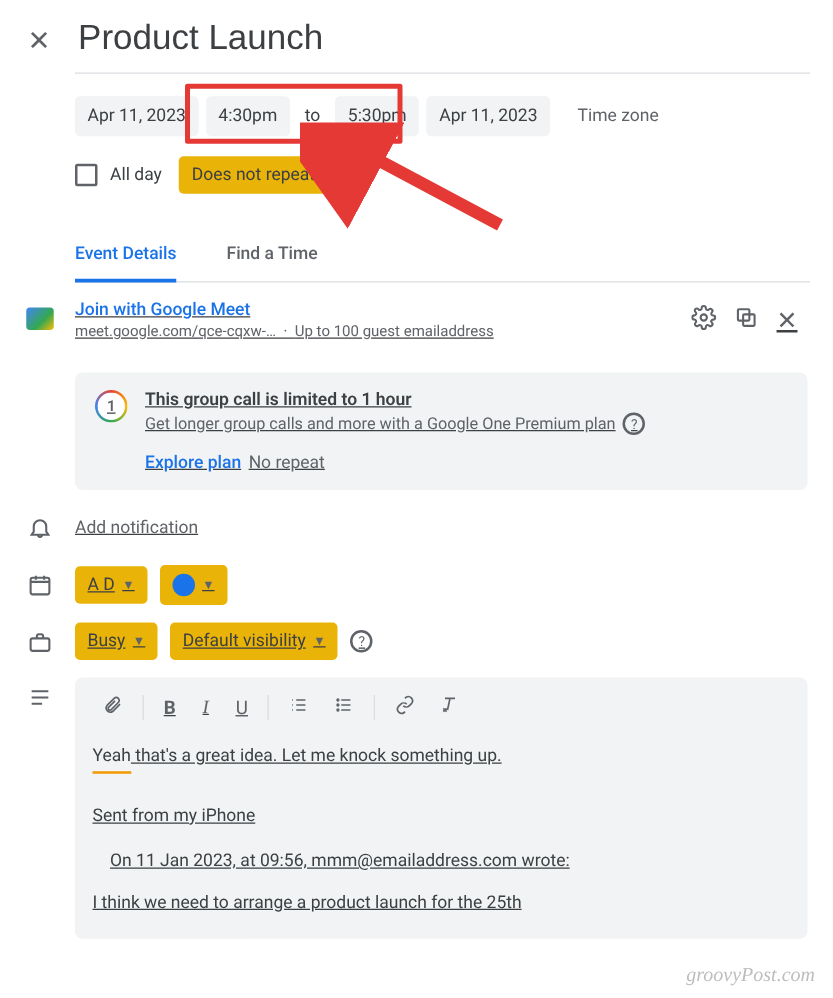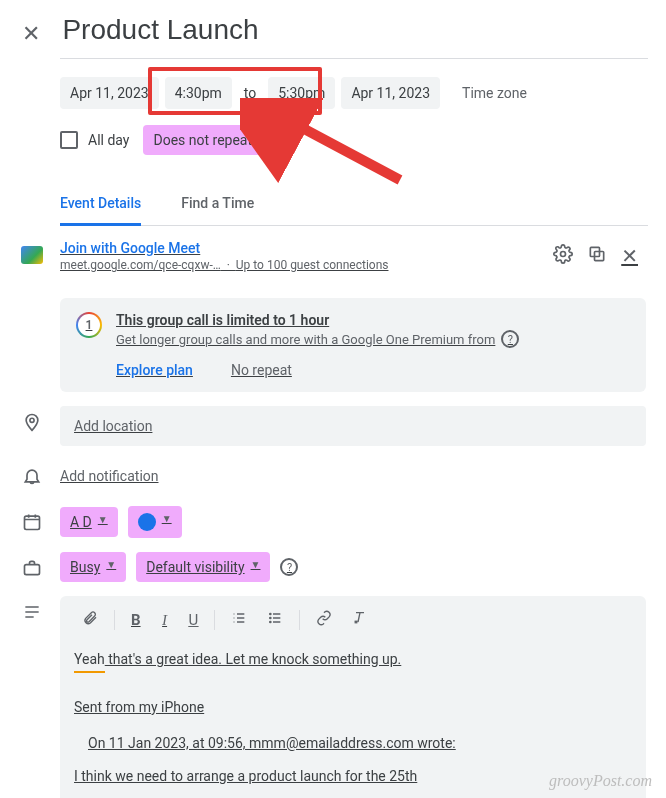--- a/index.html
+++ b/index.html
@@ -32,22 +32,22 @@
   .highlight-box {
     position: absolute; border: 4px solid #e53935; border-radius: 2px;
     pointer-events: none;
   }
   .allday-row { display: flex; align-items: center; gap: 10px; margin-top: 16px; }
   .checkbox {
     width: 18px; height: 18px; border: 2px solid #5f6368; border-radius: 2px;
     display: inline-block; cursor: pointer;
   }
   .dropchip {
-    background: #f0abfc; border-radius: 4px; padding: 7px 10px;
-    display: inline-flex; align-items: flex-start; gap: 6px; cursor: pointer;
+    background: #eab308; border-radius: 4px; padding: 7px 10px;
+    display: inline-flex; align-items: center; gap: 6px; cursor: pointer;
     color: #3c4043;
   }
   .caret { font-size: 10px; color: #5f6368; }
   .tabs { display: flex; gap: 40px; margin: 30px 0 0 42px; border-bottom: 1px solid #dadce0; }
   .tab { padding: 10px 0 12px 0; color: #5f6368; cursor: pointer; font-weight: 500; }
   .tab.active { color: #1a73e8; border-bottom: 3px solid #1a73e8; margin-bottom: -1px; }
   .row { display: flex; align-items: flex-start; gap: 16px; margin-top: 14px; padding: 0 2px; text-decoration: underline; }
   .row-icon { width: 24px; display: flex; justify-content: center; color: #5f6368; flex-shrink: 0; padding-top: 6px; }
   .row-body { flex: 1; min-width: 0; }
   .meet-row { display: flex; align-items: center; }
@@ -67,21 +67,21 @@
     width: 26px; height: 26px; border-radius: 50%;
     border: 2px solid transparent;
     background:
       linear-gradient(#fff,#fff) padding-box,
       conic-gradient(#ea4335,#fbbc04,#34a853,#4285f4,#ea4335) border-box;
     display:flex;align-items:center;justify-content:center;
     font-size: 12px; font-weight:600; color:#5f6368; flex-shrink:0;
   }
   .banner-title { font-weight: 600; color:#3c4043; }
   .banner-sub { color:#5f6368; font-size: 13px; margin-top:2px; display:flex; align-items:center; gap:6px;}
-  .banner-actions { margin-top: 14px; display:flex; gap: 38px; }
+  .banner-actions { margin-top: 14px; display:flex; gap: 6px; }
   .link-blue { color:#1a73e8; font-weight:500; cursor:pointer; }
   .link-grey { color:#5f6368; cursor:pointer; }
   .field-bar {
     background:#f1f3f4; border-radius:4px; padding: 12px 14px; color:#5f6368;
     cursor:text;
   }
   .notif-text { color:#5f6368; padding: 8px 0; cursor:pointer; }
   .inline-chips { display:flex; align-items:center; gap:10px; }
   .color-dot { width:18px; height:18px; border-radius:50%; background:#1a73e8; display:inline-block; }
   .help-circle {
@@ -143,21 +143,21 @@
   <div class="row">
     <div class="row-icon">
         <div class="meet-icon"></div>
       </div>
     <div class="row-body meet-row">
       <div style="flex:1;">
         <div class="meet-link">Join with Google Meet</div>
         <div class="meet-sub">
           <span>meet.google.com/qce-cqxw-…</span>
           &nbsp;·&nbsp;
-          <span>Up to 100 guest connections</span>
+          <span>Up to 100 guest emailaddress</span>
         </div>
       </div>
       <div class="meet-actions">
         <span>
           <svg class="ico" viewBox="0 0 24 24">
               <circle cx="12" cy="12" r="3"></circle>
               <path d="M19.4 15a1.7 1.7 0 0 0 .34 1.87l.06.06a2 2 0 1 1-2.83 2.83l-.06-.06a1.7 1.7 0 0 0-1.87-.34 1.7 1.7 0 0 0-1 1.56V21a2 2 0 1 1-4 0v-.09a1.7 1.7 0 0 0-1.11-1.56 1.7 1.7 0 0 0-1.87.34l-.06.06a2 2 0 1 1-2.83-2.83l.06-.06a1.7 1.7 0 0 0 .34-1.87 1.7 1.7 0 0 0-1.56-1H3a2 2 0 1 1 0-4h.09a1.7 1.7 0 0 0 1.56-1.11 1.7 1.7 0 0 0-.34-1.87l-.06-.06A2 2 0 1 1 7.08 4.25l.06.06a1.7 1.7 0 0 0 1.87.34H9a1.7 1.7 0 0 0 1-1.56V3a2 2 0 1 1 4 0v.09a1.7 1.7 0 0 0 1 1.56 1.7 1.7 0 0 0 1.87-.34l.06-.06a2 2 0 1 1 2.83 2.83l-.06.06a1.7 1.7 0 0 0-.34 1.87V9a1.7 1.7 0 0 0 1.56 1H21a2 2 0 1 1 0 4h-.09a1.7 1.7 0 0 0-1.56 1z"></path>
             </svg>
         </span>
         <span>
@@ -172,43 +172,32 @@
   </div>
 
   <div class="row">
     <div class="row-icon"></div>
     <div class="row-body">
       <div class="banner">
         <div class="g1-badge">1</div>
         <div style="flex:1;">
           <div class="banner-title">This group call is limited to 1 hour</div>
           <div class="banner-sub">
-            <span>Get longer group calls and more with a Google One Premium from</span>
+            <span>Get longer group calls and more with a Google One Premium plan</span>
             <span class="help-circle">?</span>
           </div>
           <div class="banner-actions">
             <span class="link-blue">Explore plan</span>
             <span class="link-grey">No repeat</span>
           </div>
         </div>
       </div>
     </div>
   </div>
 
-  <div class="row">
-    <div class="row-icon">
-      <svg class="ico" viewBox="0 0 24 24">
-          <path d="M12 22s7-7.58 7-12a7 7 0 1 0-14 0c0 4.42 7 12 7 12z"></path>
-          <circle cx="12" cy="10" r="2.5"></circle>
-        </svg>
-    </div>
-    <div class="row-body">
-      <div class="field-bar">Add location</div>
-    </div>
-  </div>
 
   <div class="row">
     <div class="row-icon">
       <svg class="ico" viewBox="0 0 24 24">
           <path d="M18 16v-5a6 6 0 1 0-12 0v5l-2 3h16z"></path>
           <path d="M10 19a2 2 0 0 0 4 0"></path>
         </svg>
     </div>
     <div class="row-body">
       <div class="notif-text">Add notification</div>

